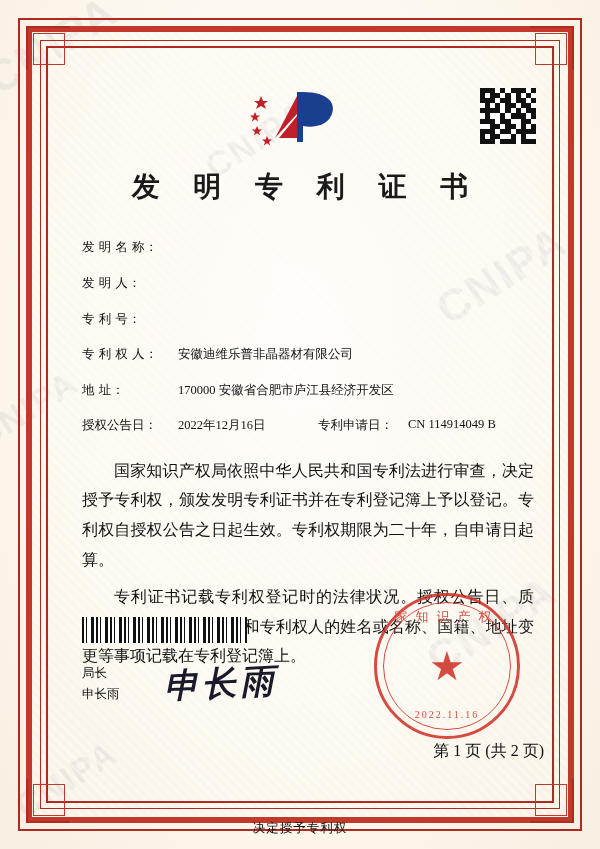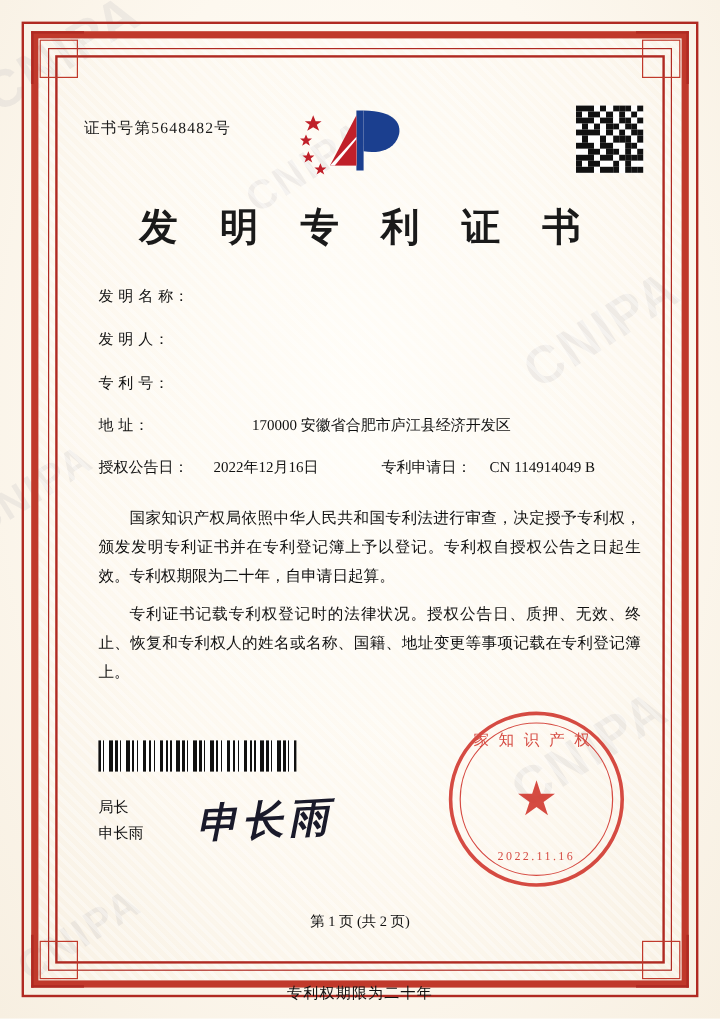--- a/index.html
+++ b/index.html
@@ -84,40 +84,40 @@
   }
   .qr i{background:#111;}
   
   .logo{
     position:absolute;left:50%;top:26px;transform:translateX(-50%);
     width:110px;height:66px;
   }
   .title{
     position:absolute;left:0;right:0;top:110px;
     text-align:center;
-    font-size:32px;
+    font-size:28px;
     letter-spacing:12px;
     color:#1a1a1a;
     font-family:"DejaVu Serif", serif;
     font-weight:700;
     text-indent:12px;
   }
   .fields{
     position:absolute;left:26px;right:10px;top:180px;
     font-size:12.5px;color:#111;
   }
-  .row{display:flex;align-items:flex-start;margin-bottom:17px;line-height:1.5;gap:32px;}
+  .row{display:flex;align-items:flex-start;margin-bottom:17px;line-height:1.5;}
   .label{width:96px;flex:none;letter-spacing:0.5px;}
   .val{flex:1;}
-  .row-two{display:flex;align-items:center;margin-bottom:16px;}
+  .row-two{display:flex;align-items:flex-start;margin-bottom:16px;}
   .half-label{width:96px;flex:none;}
   .half-val{width:140px;}
   .mid-label{width:90px;flex:none;}
   .para{
-    font-size:13px;line-height:1.85;text-indent:2em;color:#111;
+    font-size:16px;line-height:1.85;text-indent:2em;color:#111;
     margin-top:22px;text-align:justify;
   }
   .para.second{margin-top:8px;}
   
   .barcode{
     position:absolute;left:26px;bottom:150px;
     width:165px;height:26px;
     background:
       repeating-linear-gradient(90deg,#111 0 2px, #fff 2px 4px, #111 4px 5px, #fff 5px 9px, #111 9px 12px, #fff 12px 14px);
   }
@@ -152,22 +152,22 @@
   }
   .seal-top{
     position:absolute;left:0;right:0;top:12px;text-align:center;
     font-size:13px;color:#cf2d24;letter-spacing:8px;font-weight:400;
   }
   .seal-bottom{
     position:absolute;left:0;right:0;bottom:16px;text-align:center;
     font-size:10px;color:#cf2d24;letter-spacing:2px;
   }
   .page-no{
-    position:absolute;left:0;right:0;bottom:16px;text-align:center;
-    font-size:12px;color:#111;
+    position:absolute;left:0;right:0;bottom:31px;text-align:right;
+    font-size:16px;color:#111;
   }
   .footer-note{
     position:absolute;left:0;right:0;bottom:12px;text-align:center;
     font-size:12.5px;color:#111;letter-spacing:1px;
   }
 </style>
 </head>
 <body>
 
 <div class="page">
@@ -183,21 +183,20 @@
   <div class="border-mid"></div>
   <div class="border-inner"></div>
   <div class="border-inner2"></div>
   <div class="corner c-tl"></div>
   <div class="corner c-tr"></div>
   <div class="corner c-bl"></div>
   <div class="corner c-br"></div>
 
   <div class="content">
 
-    <div class="cert-no">证书号第5648482号</div>
 
     <div class="logo">
       <svg viewBox="0 0 110 66" width="110" height="66">
         <path d="M52 8 L58 8 L58 58 L52 58 Z" fill="#1b3f8f"></path>
         <path d="M58 8 C84 8, 92 20, 86 32 C81 42, 68 44, 58 42 Z" fill="#1b3f8f"></path>
         <path d="M30 54 L52 12 L52 54 Z" fill="#c0202a"></path>
         <path d="M30 54 L52 30 L52 54 Z" fill="#ffffff"></path>
         <path d="M34 54 L52 32 L52 54 Z" fill="#c0202a"></path>
         <g fill="#c0202a">
           <polygon points="16,12 18,17 23,17 19,20 21,25 16,22 11,25 13,20 9,17 14,17"></polygon>
@@ -338,20 +337,24 @@
       <div class="row">
         <div class="label">发 明 名 称：</div>
       </div>
       <div class="row">
         <div class="label">发 明 人：</div>
       </div>
       <div class="row">
         <div class="label">专 利 号：</div>
       </div>
       <div class="row">
+        <div class="label">专 利 权 人：</div>
+        <div class="val">安徽迪维乐普非晶器材有限公司</div>
+      </div>
+      <div class="row">
         <div class="label">地        址：</div>
         <div class="val">170000 安徽省合肥市庐江县经济开发区</div>
       </div>
       <div class="row-two">
         <div class="half-label">授权公告日：</div>
         <div class="half-val">2022年12月16日</div>
         <div class="mid-label">专利申请日：</div>
         <div class="val">CN 114914049 B</div>
       </div>
 
@@ -369,14 +372,14 @@
 
     <div class="seal">
       <div class="seal-top">家知识产权</div>
       <div class="seal-star">★</div>
       <div class="seal-bottom">2022.11.16</div>
     </div>
 
     <div class="page-no">第 1 页 (共 2 页)</div>
   </div>
 
-  <div class="footer-note">专利权期限为二十年</div>
+  <div class="footer-note">决定授予专利权</div>
 </div>
 
 </body></html>

